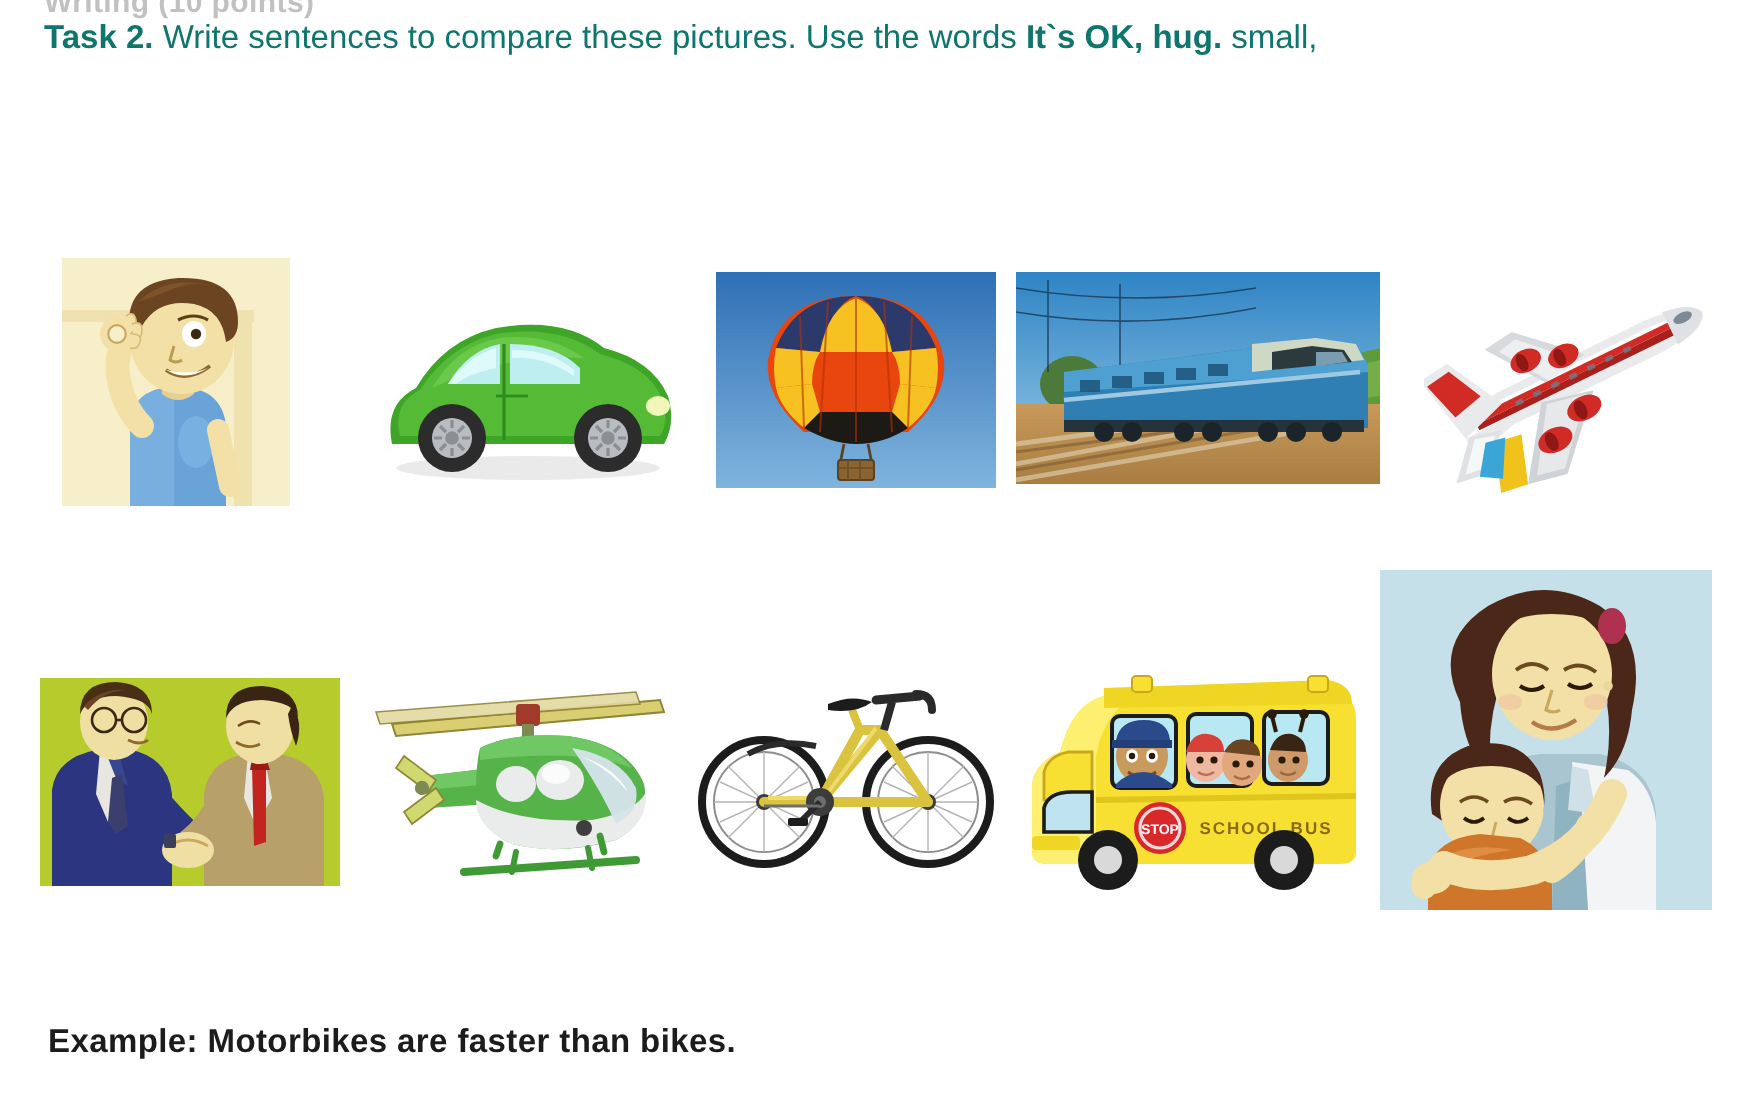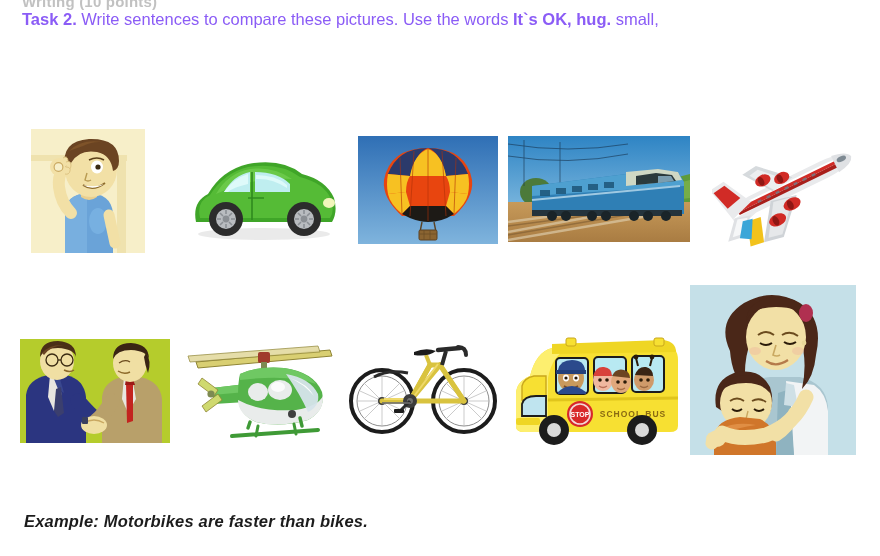--- a/index.html
+++ b/index.html
@@ -37,21 +37,21 @@
   }
 
   
   .instructions {
     position: absolute;
     left: 0px;
     top: 6px;
     width: 880px;
     font-size: 16.5px;
     line-height: 26px;
-    color: #8b5cf6;
+    color: #0f766e;
   }
   .instructions .l1 { padding-left: 22px; }
   .instructions .l2 { padding-left: 6px; }
   .instructions b { font-weight: bold; }
 
   
   .grid {
     position: absolute;
     left: 0;
     top: 0;
@@ -60,21 +60,20 @@
   }
   .cell { position: absolute; }
   .cell img, .cell svg { display: block; }
 
   
   .example {
     position: absolute;
     left: 24px;
     top: 512px;
     font-size: 16.5px;
-    font-style: italic;
     font-weight: bold;
     color: #1c1c1c;
     letter-spacing: .2px;
   }
 </style>
 </head>
 <body>
 
 <div class="page">
 

